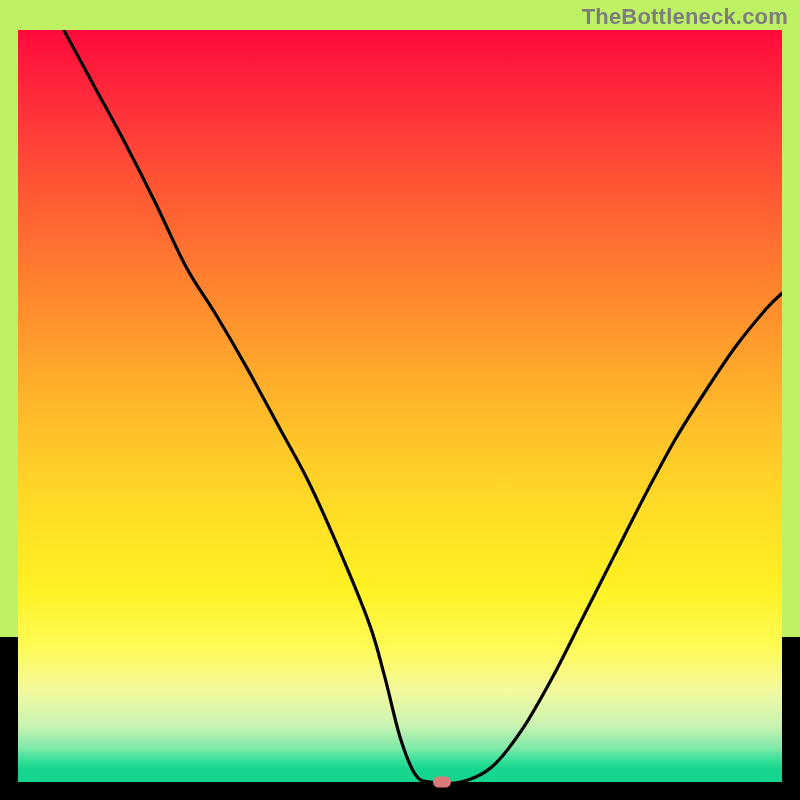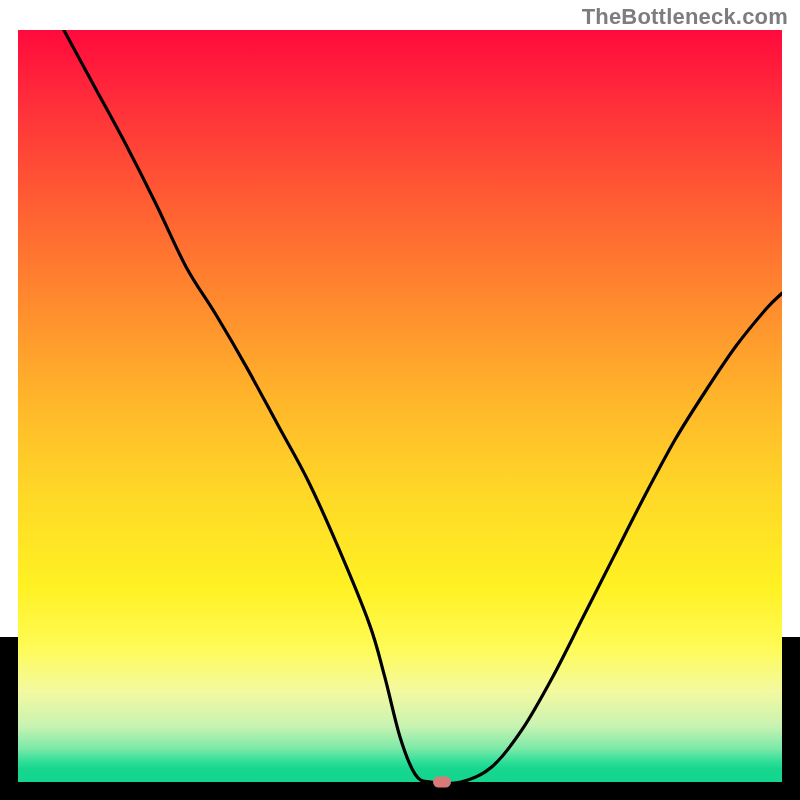--- a/index.html
+++ b/index.html
@@ -7,21 +7,21 @@
     padding: 0;
     width: 800px;
     height: 800px;
     background: #000;
     font-family: Arial, Helvetica, sans-serif;
     overflow: hidden;
   }
   .outer {
     width: 800px;
     height: 637px;
-    background: #ffffff;
+    background: #bef264;
     position: relative;
   }
   .watermark {
     position: absolute;
     top: 4px;
     right: 12px;
     color: #7d7d7d;
     font-size: 22px;
     font-weight: 600;
     letter-spacing: 0.2px;

